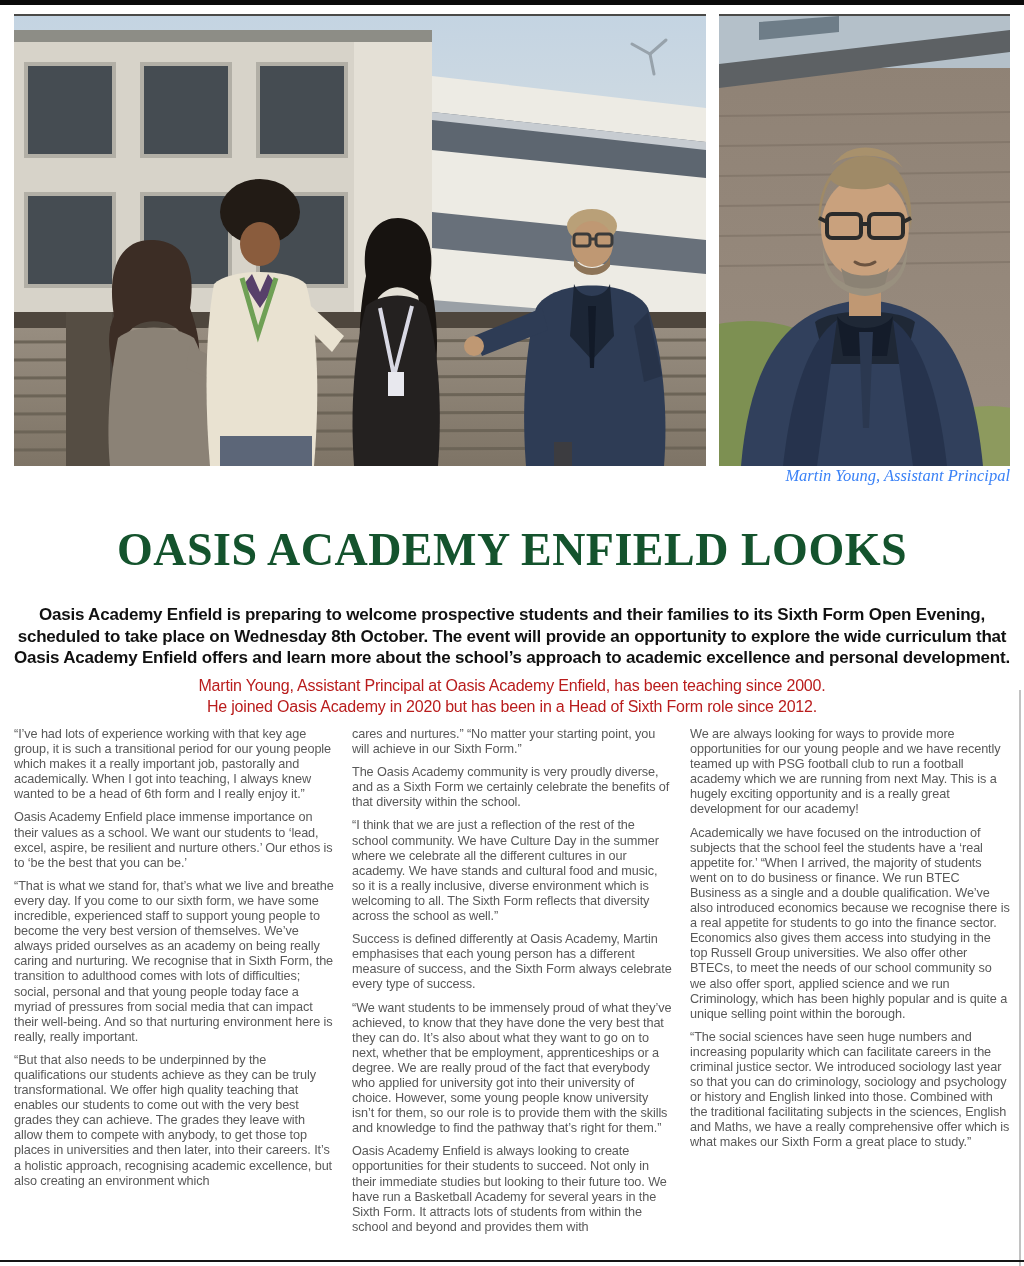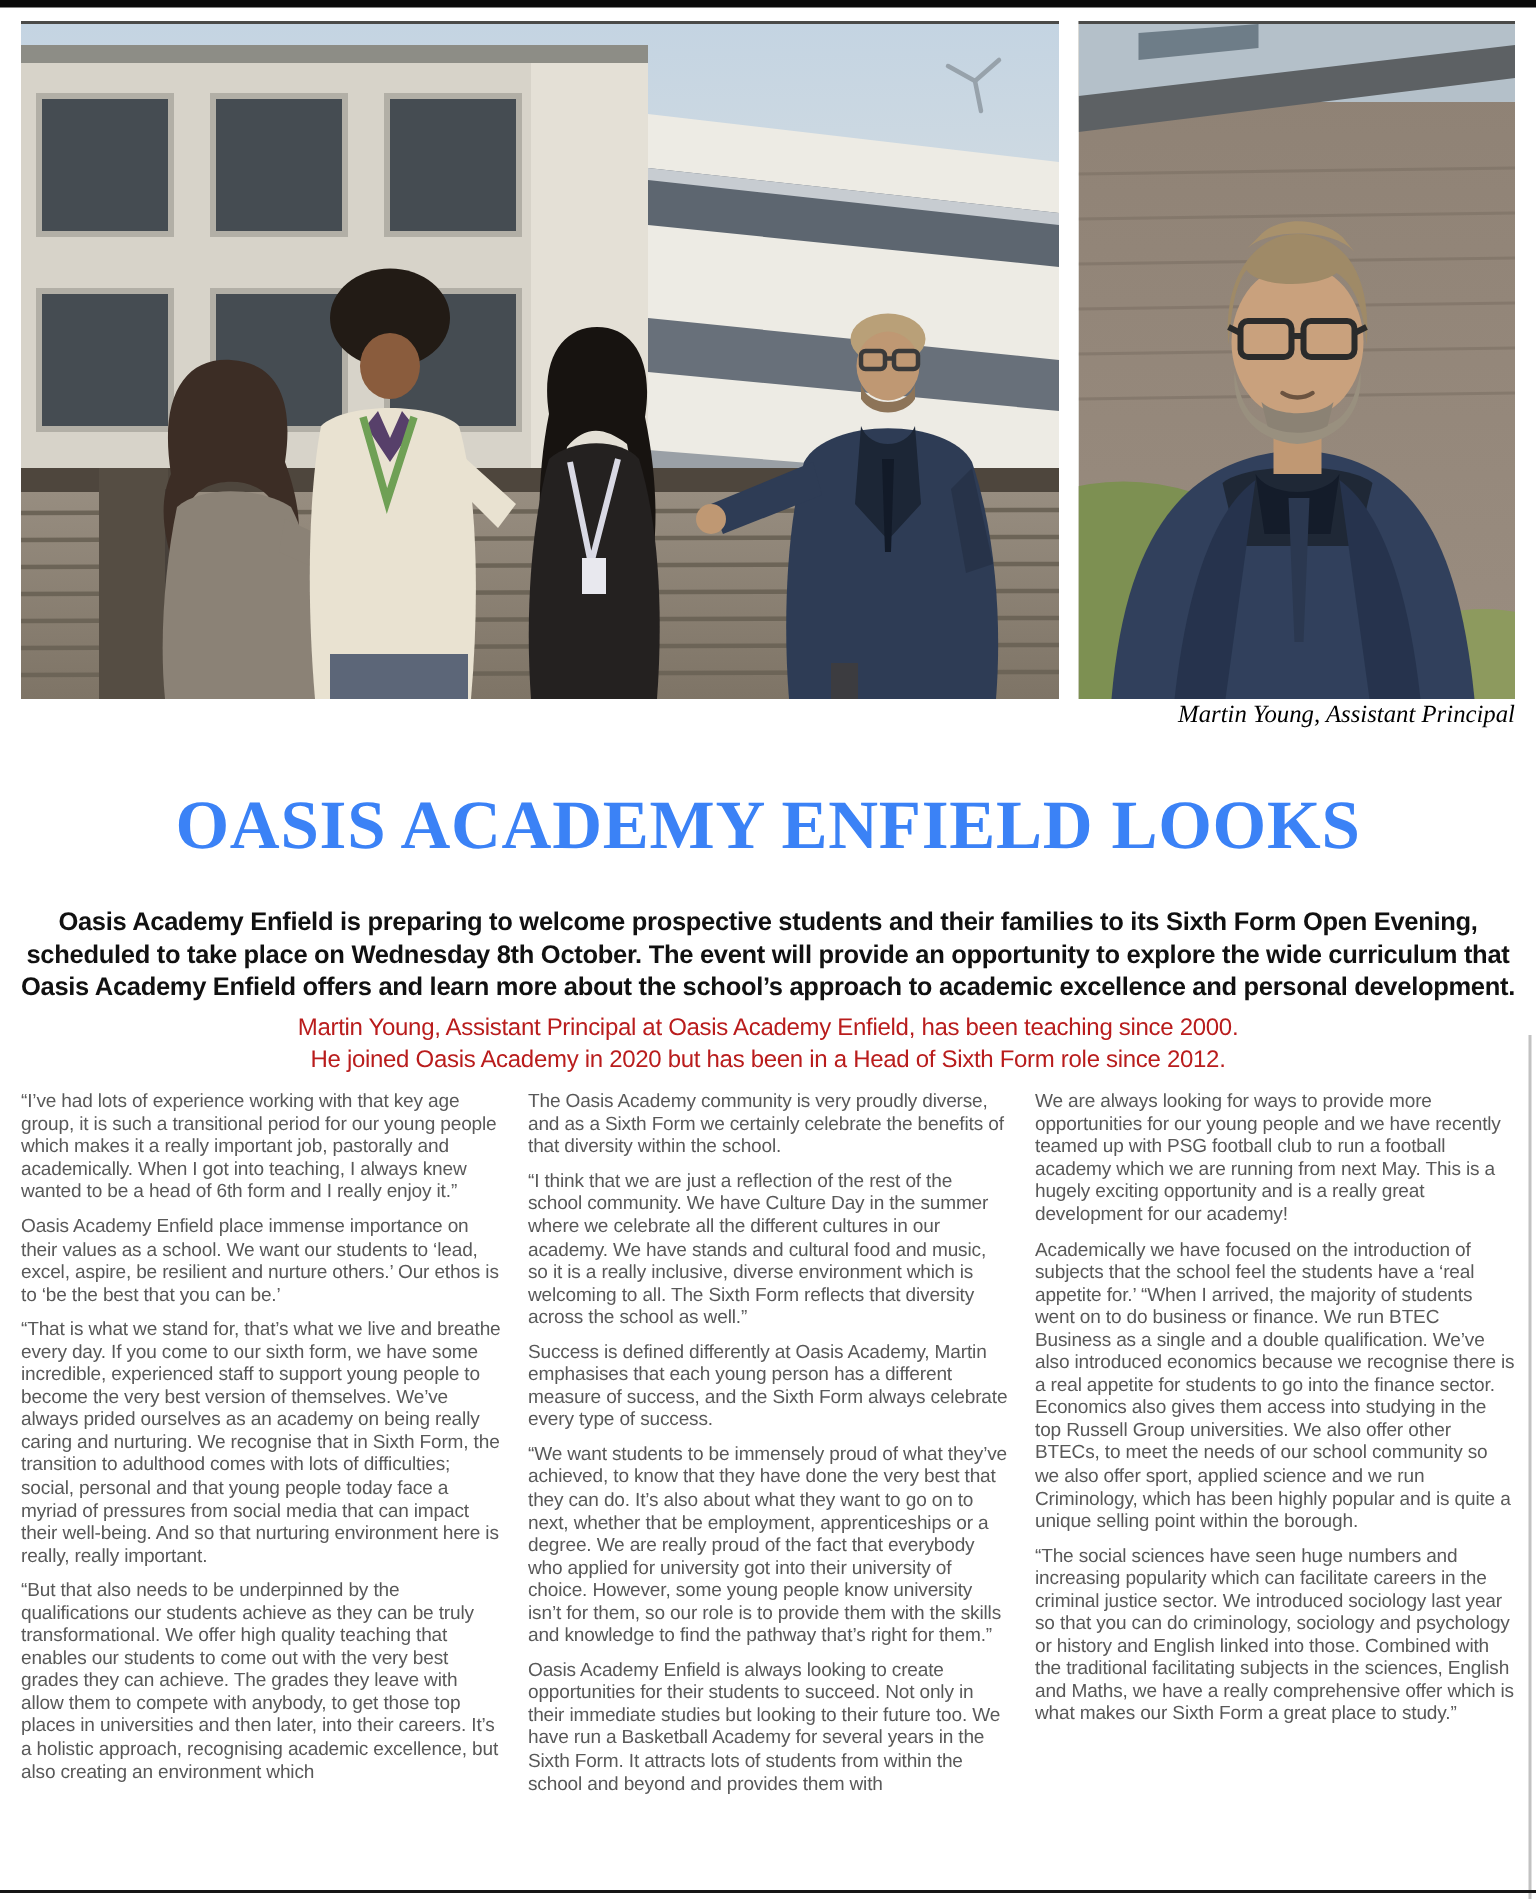--- a/index.html
+++ b/index.html
@@ -28,28 +28,28 @@
     border-top:2px solid #4a4a48;
   }
   .photo svg{display:block;}
   .photo-group{width:692px;height:450px;}
   .photo-portrait{width:291px;height:450px;}
   .caption{
     position:absolute;top:466px;right:14px;width:400px;
     text-align:right;
     font-family:"Liberation Serif", serif;
     font-style:italic;
-    font-size:16.5px;color:#000000;
+    font-size:16.5px;color:#3b82f6;
   }
   .headline{
     position:absolute;top:492px;left:0;width:1024px;
     text-align:center;
     font-family:"Liberation Serif", serif;
     font-weight:700;
-    color:#3b82f6;
+    color:#14532d;
     line-height:53px;
     font-size:46px;
     letter-spacing:0.5px;
   }
   .headline span{display:block;}
   .standfirst{
     position:absolute;top:604px;left:11px;width:1002px;
     text-align:center;
     font-weight:700;color:#111111;
     font-size:17px;line-height:21.5px;
@@ -245,20 +245,21 @@
   </div>
 
   <div class="columns">
     <div class="col">
       <p>“I’ve had lots of experience working with that key age group, it is such a transitional period for our young people which makes it a really important job, pastorally and academically. When I got into teaching, I always knew wanted to be a head of 6th form and I really enjoy it.”</p>
       <p>Oasis Academy Enfield place immense importance on their values as a school. We want our students to ‘lead, excel, aspire, be resilient and nurture others.’ Our ethos is to ‘be the best that you can be.’</p>
       <p>“That is what we stand for, that’s what we live and breathe every day. If you come to our sixth form, we have some incredible, experienced staff to support young people to become the very best version of themselves. We’ve always prided ourselves as an academy on being really caring and nurturing. We recognise that in Sixth Form, the transition to adulthood comes with lots of difficulties; social, personal and that young people today face a myriad of pressures from social media that can impact their well-being. And so that nurturing environment here is really, really important.</p>
       <p>“But that also needs to be underpinned by the qualifications our students achieve as they can be truly transformational. We offer high quality teaching that enables our students to come out with the very best grades they can achieve. The grades they leave with allow them to compete with anybody, to get those top places in universities and then later, into their careers. It’s a holistic approach, recognising academic excellence, but also creating an environment which</p>
     </div>
     <div class="col">
+      <p>cares and nurtures.” “No matter your starting point, you will achieve in our Sixth Form.”</p>
       <p>The Oasis Academy community is very proudly diverse, and as a Sixth Form we certainly celebrate the benefits of that diversity within the school.</p>
       <p>“I think that we are just a reflection of the rest of the school community. We have Culture Day in the summer where we celebrate all the different cultures in our academy. We have stands and cultural food and music, so it is a really inclusive, diverse environment which is welcoming to all. The Sixth Form reflects that diversity across the school as well.”</p>
       <p>Success is defined differently at Oasis Academy, Martin emphasises that each young person has a different measure of success, and the Sixth Form always celebrate every type of success.</p>
       <p>“We want students to be immensely proud of what they’ve achieved, to know that they have done the very best that they can do. It’s also about what they want to go on to next, whether that be employment, apprenticeships or a degree. We are really proud of the fact that everybody who applied for university got into their university of choice. However, some young people know university isn’t for them, so our role is to provide them with the skills and knowledge to find the pathway that’s right for them.”</p>
       <p>Oasis Academy Enfield is always looking to create opportunities for their students to succeed. Not only in their immediate studies but looking to their future too. We have run a Basketball Academy for several years in the Sixth Form. It attracts lots of students from within the school and beyond and provides them with</p>
     </div>
     <div class="col">
       <p>We are always looking for ways to provide more opportunities for our young people and we have recently teamed up with PSG football club to run a football academy which we are running from next May. This is a hugely exciting opportunity and is a really great development for our academy!</p>
       <p>Academically we have focused on the introduction of subjects that the school feel the students have a ‘real appetite for.’ “When I arrived, the majority of students went on to do business or finance. We run BTEC Business as a single and a double qualification. We’ve also introduced economics because we recognise there is a real appetite for students to go into the finance sector. Economics also gives them access into studying in the top Russell Group universities. We also offer other BTECs, to meet the needs of our school community so we also offer sport, applied science and we run Criminology, which has been highly popular and is quite a unique selling point within the borough.</p>
       <p>“The social sciences have seen huge numbers and increasing popularity which can facilitate careers in the criminal justice sector. We introduced sociology last year so that you can do criminology, sociology and psychology or history and English linked into those.  Combined with the traditional facilitating subjects in the sciences, English and Maths, we have a really comprehensive offer which is what makes our Sixth Form a great place to study.”</p>

